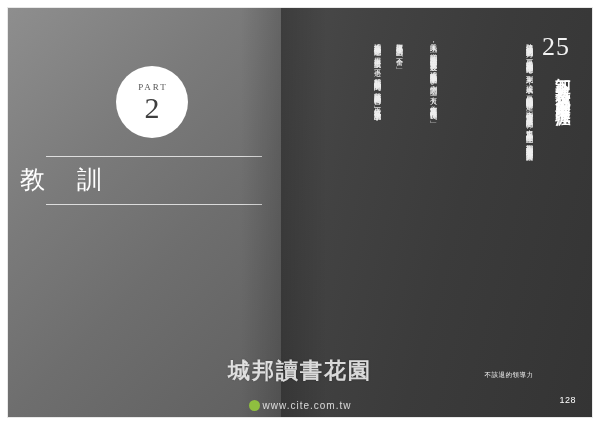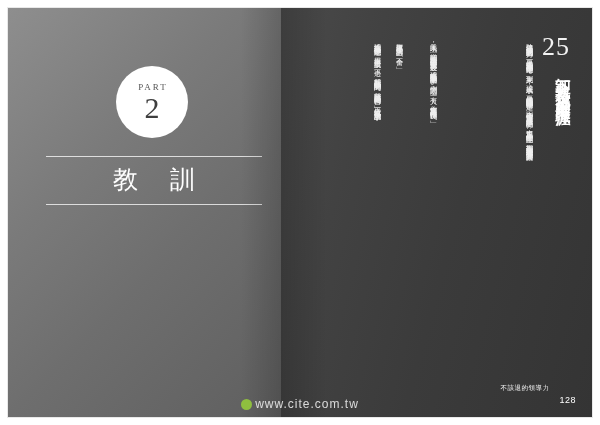--- a/index.html
+++ b/index.html
@@ -89,21 +89,21 @@
   }
   .part-rule-2 {
     top: 196px;
   }
 
   .part-title {
     position: absolute;
     left: 0;
     top: 155px;
     width: 292px;
-    text-align: center;
+    text-align: left;
     font-family: "DejaVu Sans", sans-serif;
     font-size: 25px;
     letter-spacing: 12px;
     text-indent: 12px;
     color: #ffffff;
     line-height: 34px;
   }
 
   
   .right-page {
@@ -162,22 +162,22 @@
     color: #efefef;
     width: 200px;
     text-align: justify;
   }
 
   .footer {
     position: absolute;
     right: 16px;
     bottom: 12px;
     display: flex;
-    align-items: center;
-    gap: 10px;
+    align-items: flex-start;
+    gap: 26px;
     color: #ffffff;
   }
   .footer-label {
     font-family: "DejaVu Sans", sans-serif;
     font-size: 6.5px;
     letter-spacing: 0.5px;
     opacity: 0.95;
   }
   .footer-page {
     font-family: "Liberation Sans", sans-serif;
@@ -197,23 +197,23 @@
   }
   .wm-main {
     font-family: "DejaVu Sans", sans-serif;
     font-size: 22px;
     font-weight: bold;
     color: rgba(255,255,255,0.82);
     letter-spacing: 2px;
     text-shadow: 0 0 2px rgba(0,0,0,0.25);
   }
   .wm-sub {
-    margin-top: 1px;
+    margin-top: 14px;
     font-family: "Liberation Sans", sans-serif;
-    font-size: 12px;
+    font-size: 10px;
     color: rgba(255,255,255,0.8);
     letter-spacing: 1px;
   }
   .wm-dot {
     display: inline-block;
     width: 11px;
     height: 11px;
     border-radius: 50%;
     background: #8fbf3f;
     vertical-align: -2px;
@@ -247,17 +247,18 @@
         <span class="footer-page">128</span>
       </div>
     <div class="body-text" style="right: 152px; width: 34px;">某天晚上，當他問左新家把孩子安頓上床就寢之後，達妮有點緊張的問了夏伊。倒問題：「有一天，你會想再找為一位執行長嗎？」</div>
         <div class="body-text" style="right: 186px; width: 22px;">夏伊停下手邊疑的舌語：「不會。」</div>
         <div class="body-text" style="right: 208px; width: 40px;">達妮聽到夏伊滿懷吃驚，但夏伊接著說：「不過，我想再和我摯愛的時間。我應該可以準備好我自己。」去做一位執行長該做的事了。</div>
       </div>
 
   </div>
 
   <div class="watermark">
+    <div class="wm-main">城邦讀書花園</div>
     <div class="wm-sub">
       <span class="wm-dot"></span><span>www.cite.com.tw</span>
     </div>
   </div>
 </div>
 
 </body></html>

